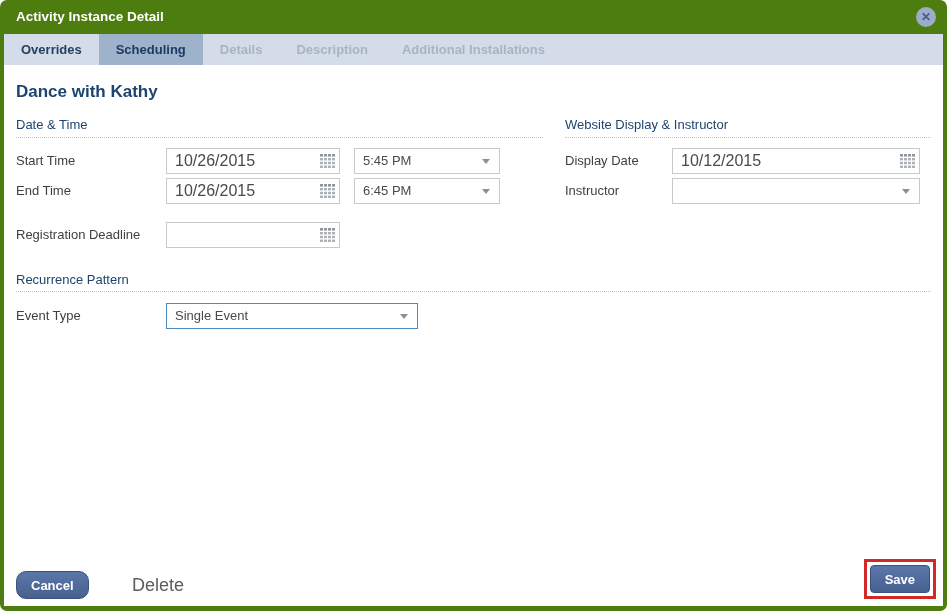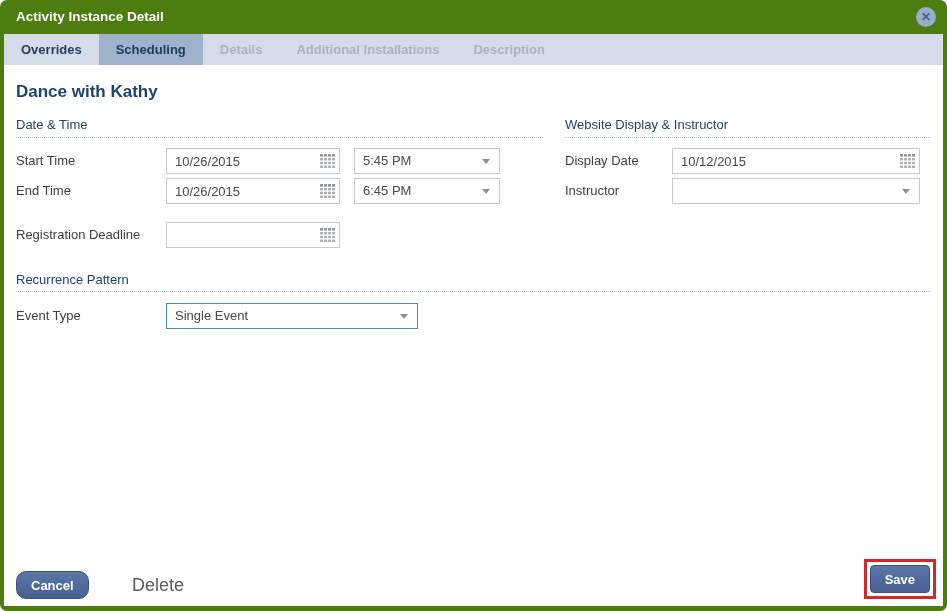--- a/index.html
+++ b/index.html
@@ -66,21 +66,21 @@
   }
   .field-label {
     position: absolute; left: 12px;
     font-size: 13px; color: #3f3f3f; line-height: 26px;
   }
   .field-label.right-col { left: 561px; }
   .text-input {
     position: absolute; height: 26px;
     border: 1px solid #c6cacd; background: #fff;
     font-family: "Liberation Sans", sans-serif;
-    font-size: 13px; color: #4a4a4a;
+    font-size: 16px; color: #4a4a4a;
     padding: 0 26px 0 8px; outline: none;
   }
   .select-box {
     position: absolute; height: 26px;
     border: 1px solid #c6cacd; background: #fff;
     font-size: 13px; color: #4a4a4a; line-height: 24px;
     padding: 0 20px 0 8px; cursor: pointer;
   }
   .select-box.focused { border: 1px solid #4a8bc2; }
   .select-box::after {
@@ -119,22 +119,22 @@
 
   <div class="titlebar">
     <span class="titlebar-text">Activity Instance Detail</span>
     <div class="close-btn">✕</div>
   </div>
 
   <div class="tabbar">
     <div class="tab enabled">Overrides</div>
     <div class="tab active">Scheduling</div>
     <div class="tab disabled">Details</div>
+    <div class="tab disabled">Description</div>
     <div class="tab disabled">Additional Installations</div>
-    <div class="tab disabled">Description</div>
   </div>
 
   <div class="content">
 
     <div class="heading">Dance with Kathy</div>
 
     <div class="section-header" style="left:12px; top:52px;">Date &amp; Time</div>
     <div class="dotted" style="left:12px; top:72px; width:527px;"></div>
 
     <div class="section-header" style="left:561px; top:52px;">Website Display &amp; Instructor</div>

